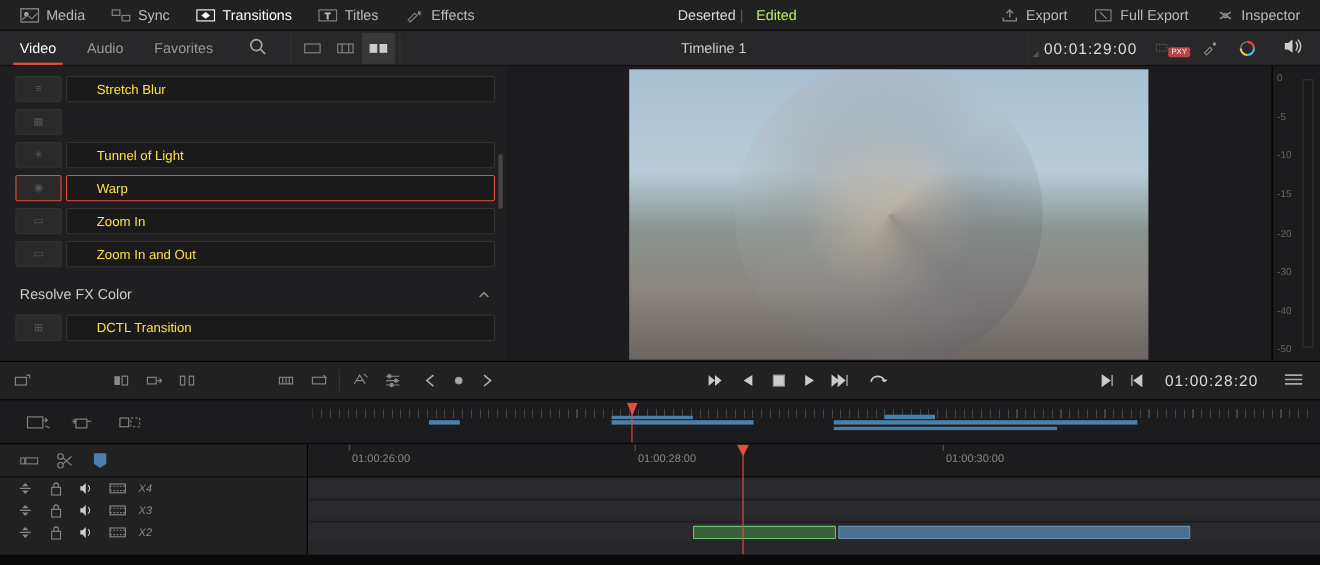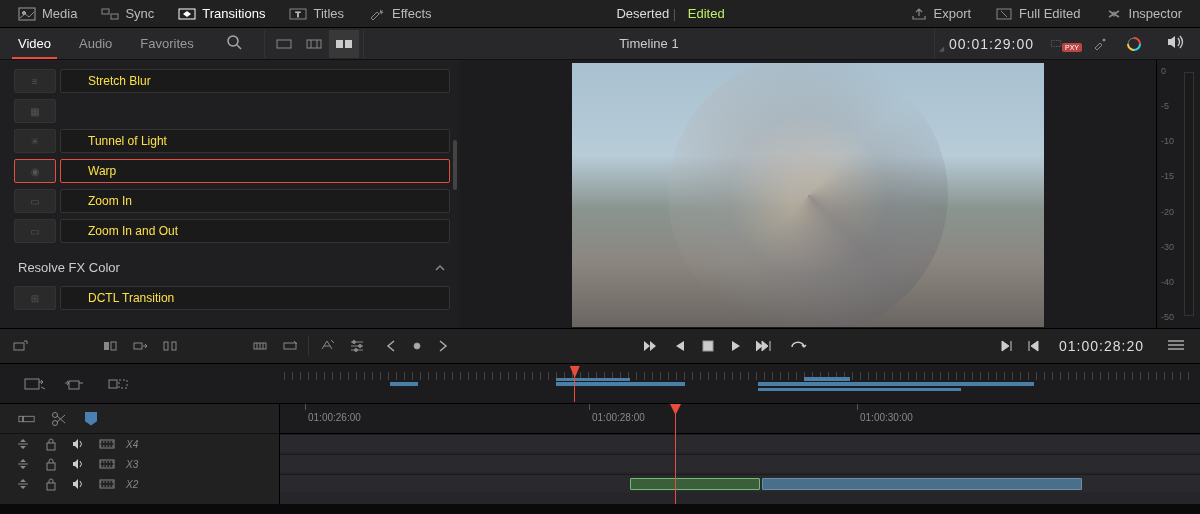--- a/index.html
+++ b/index.html
@@ -149,21 +149,21 @@
         </span>
       <span>Export</span>
     </div>
     <div class="topbar-item">
       <span class="icon">
           <svg viewBox="0 0 18 14">
             <rect x="2" y="2" width="14" height="10" fill="none" stroke="#888"></rect>
             <path d="M6 4 L12 10" stroke="#888"></path>
           </svg>
         </span>
-      <span>Full Edited</span>
+      <span>Full Export</span>
     </div>
     <div class="topbar-item">
       <span class="icon">
           <svg viewBox="0 0 18 14">
             <path d="M4 4 L14 10 M4 10 L14 4" stroke="#888" stroke-width="1.5"></path>
             <circle cx="9" cy="7" r="2" fill="none" stroke="#888"></circle>
           </svg>
         </span>
       <span>Inspector</span>
     </div>
@@ -563,22 +563,22 @@
             <rect x="1" y="2" width="14" height="8" fill="none" stroke="#888"></rect>
             <line x1="1" y1="4" x2="15" y2="4" stroke="#888" stroke-dasharray="1.5"></line>
             <line x1="1" y1="8" x2="15" y2="8" stroke="#888" stroke-dasharray="1.5"></line>
           </svg>
         </div>
       <span class="xn">X2</span>
     </div>
   </div>
   <div class="timeline-tracks">
     <div class="time-ruler">
-      <div class="time-label" style="left:28px">01:00:26:00</div>
-      <div class="time-label" style="left:312px">01:00:28:00</div>
+      <div class="time-label" style="left:40px">01:00:26:00</div>
+      <div class="time-label" style="left:300px">01:00:28:00</div>
       <div class="time-label" style="left:580px">01:00:30:00</div>
     </div>
     <div class="playhead" style="left:395px"></div>
     <div class="track-lane" style="top:30px"></div>
     <div class="track-lane" style="top:50px"></div>
     <div class="track-lane" style="top:70px">
       <div class="clip" style="left:350px;width:130px;border-color:#6fbf6f"></div>
       <div class="clip" style="left:482px;width:320px;background:#4a6f8a;border-color:#6a8faf"></div>
     </div>
   </div>

